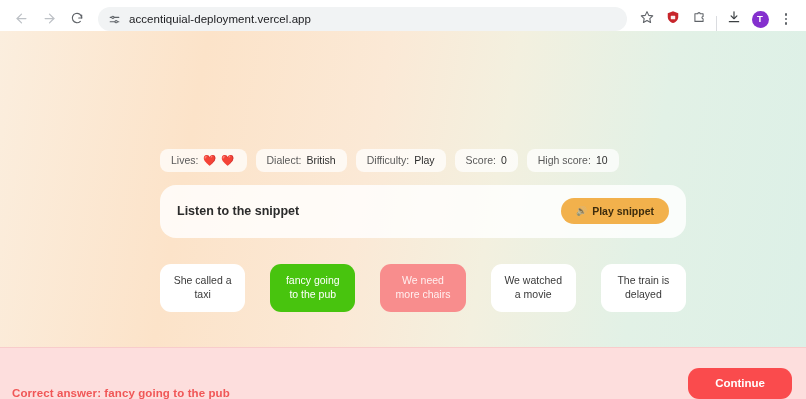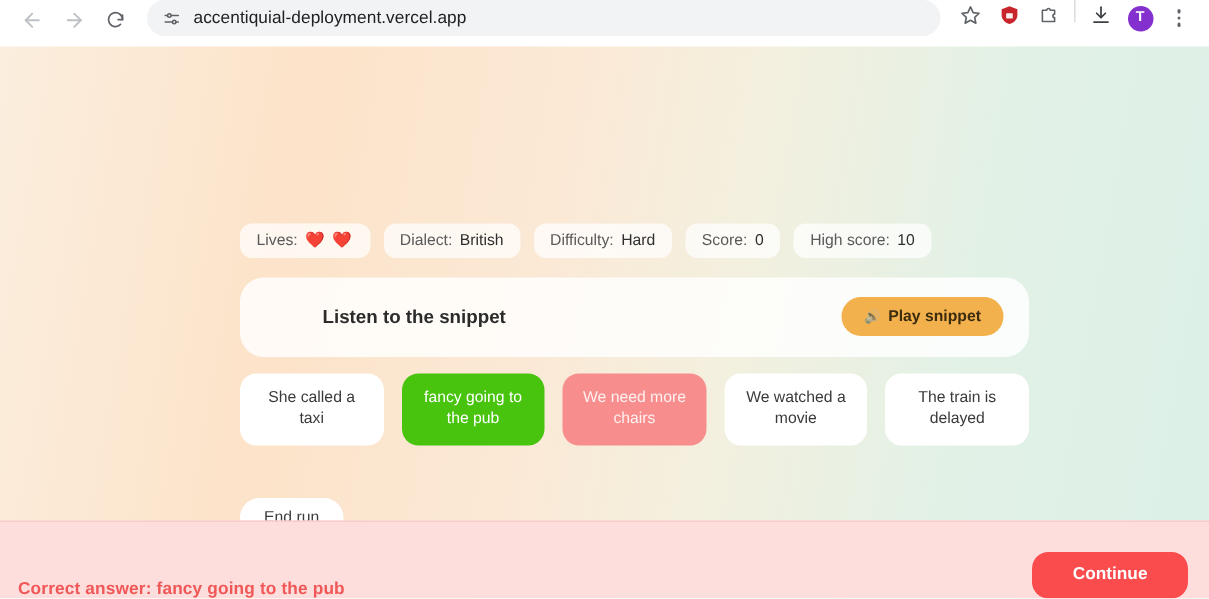--- a/index.html
+++ b/index.html
@@ -13,21 +13,21 @@
     background: #ffffff;
   }
 
   
   .browser-bar {
     position: relative;
     width: 806px;
     height: 31px;
     background: #ffffff;
     display: flex;
-    align-items: flex-start;
+    align-items: flex-end;
     padding: 0 8px;
     gap: 2px;
   }
   .nav-btn {
     width: 26px;
     height: 26px;
     border-radius: 50%;
     display: flex;
     align-items: center;
     justify-content: center;
@@ -160,21 +160,20 @@
     height: 53px;
     display: flex;
     align-items: center;
     justify-content: space-between;
     padding: 0 17px;
   }
   .snippet-title {
     font-size: 12.5px;
     font-weight: bold;
     color: #2b2b2b;
-    margin-left: 38px;
   }
   .play-btn {
     background: #f2b14c;
     color: #3d2c0d;
     border: none;
     border-radius: 16px;
     height: 26px;
     padding: 0 15px;
     font-size: 10.5px;
     font-weight: bold;
@@ -186,24 +185,24 @@
     line-height: 1;
   }
   .play-icon {
     font-size: 9px;
     opacity: 0.55;
     line-height: 1;
   }
 
   
   .options-row {
-    margin-top: 11px;
+    margin-top: 26px;
     display: grid;
     grid-template-columns: repeat(5, 1fr);
-    gap: 12px;
+    gap: 25px;
   }
   .option {
     border-radius: 11px;
     height: 48px;
     display: flex;
     align-items: center;
     justify-content: center;
     text-align: center;
     font-size: 10.5px;
     line-height: 1.32;
@@ -380,21 +379,21 @@
         <span class="hearts">❤️ ❤️</span>
       </div>
 
       <div class="stat-chip">
         <span class="stat-label">Dialect:</span>
         <span class="stat-value">British</span>
       </div>
 
       <div class="stat-chip">
         <span class="stat-label">Difficulty:</span>
-        <span class="stat-value">Hard</span>
+        <span class="stat-value">Play</span>
       </div>
 
       <div class="stat-chip">
         <span class="stat-label">Score:</span>
         <span class="stat-value">0</span>
       </div>
 
       <div class="stat-chip">
         <span class="stat-label">High score:</span>
         <span class="stat-value">10</span>

